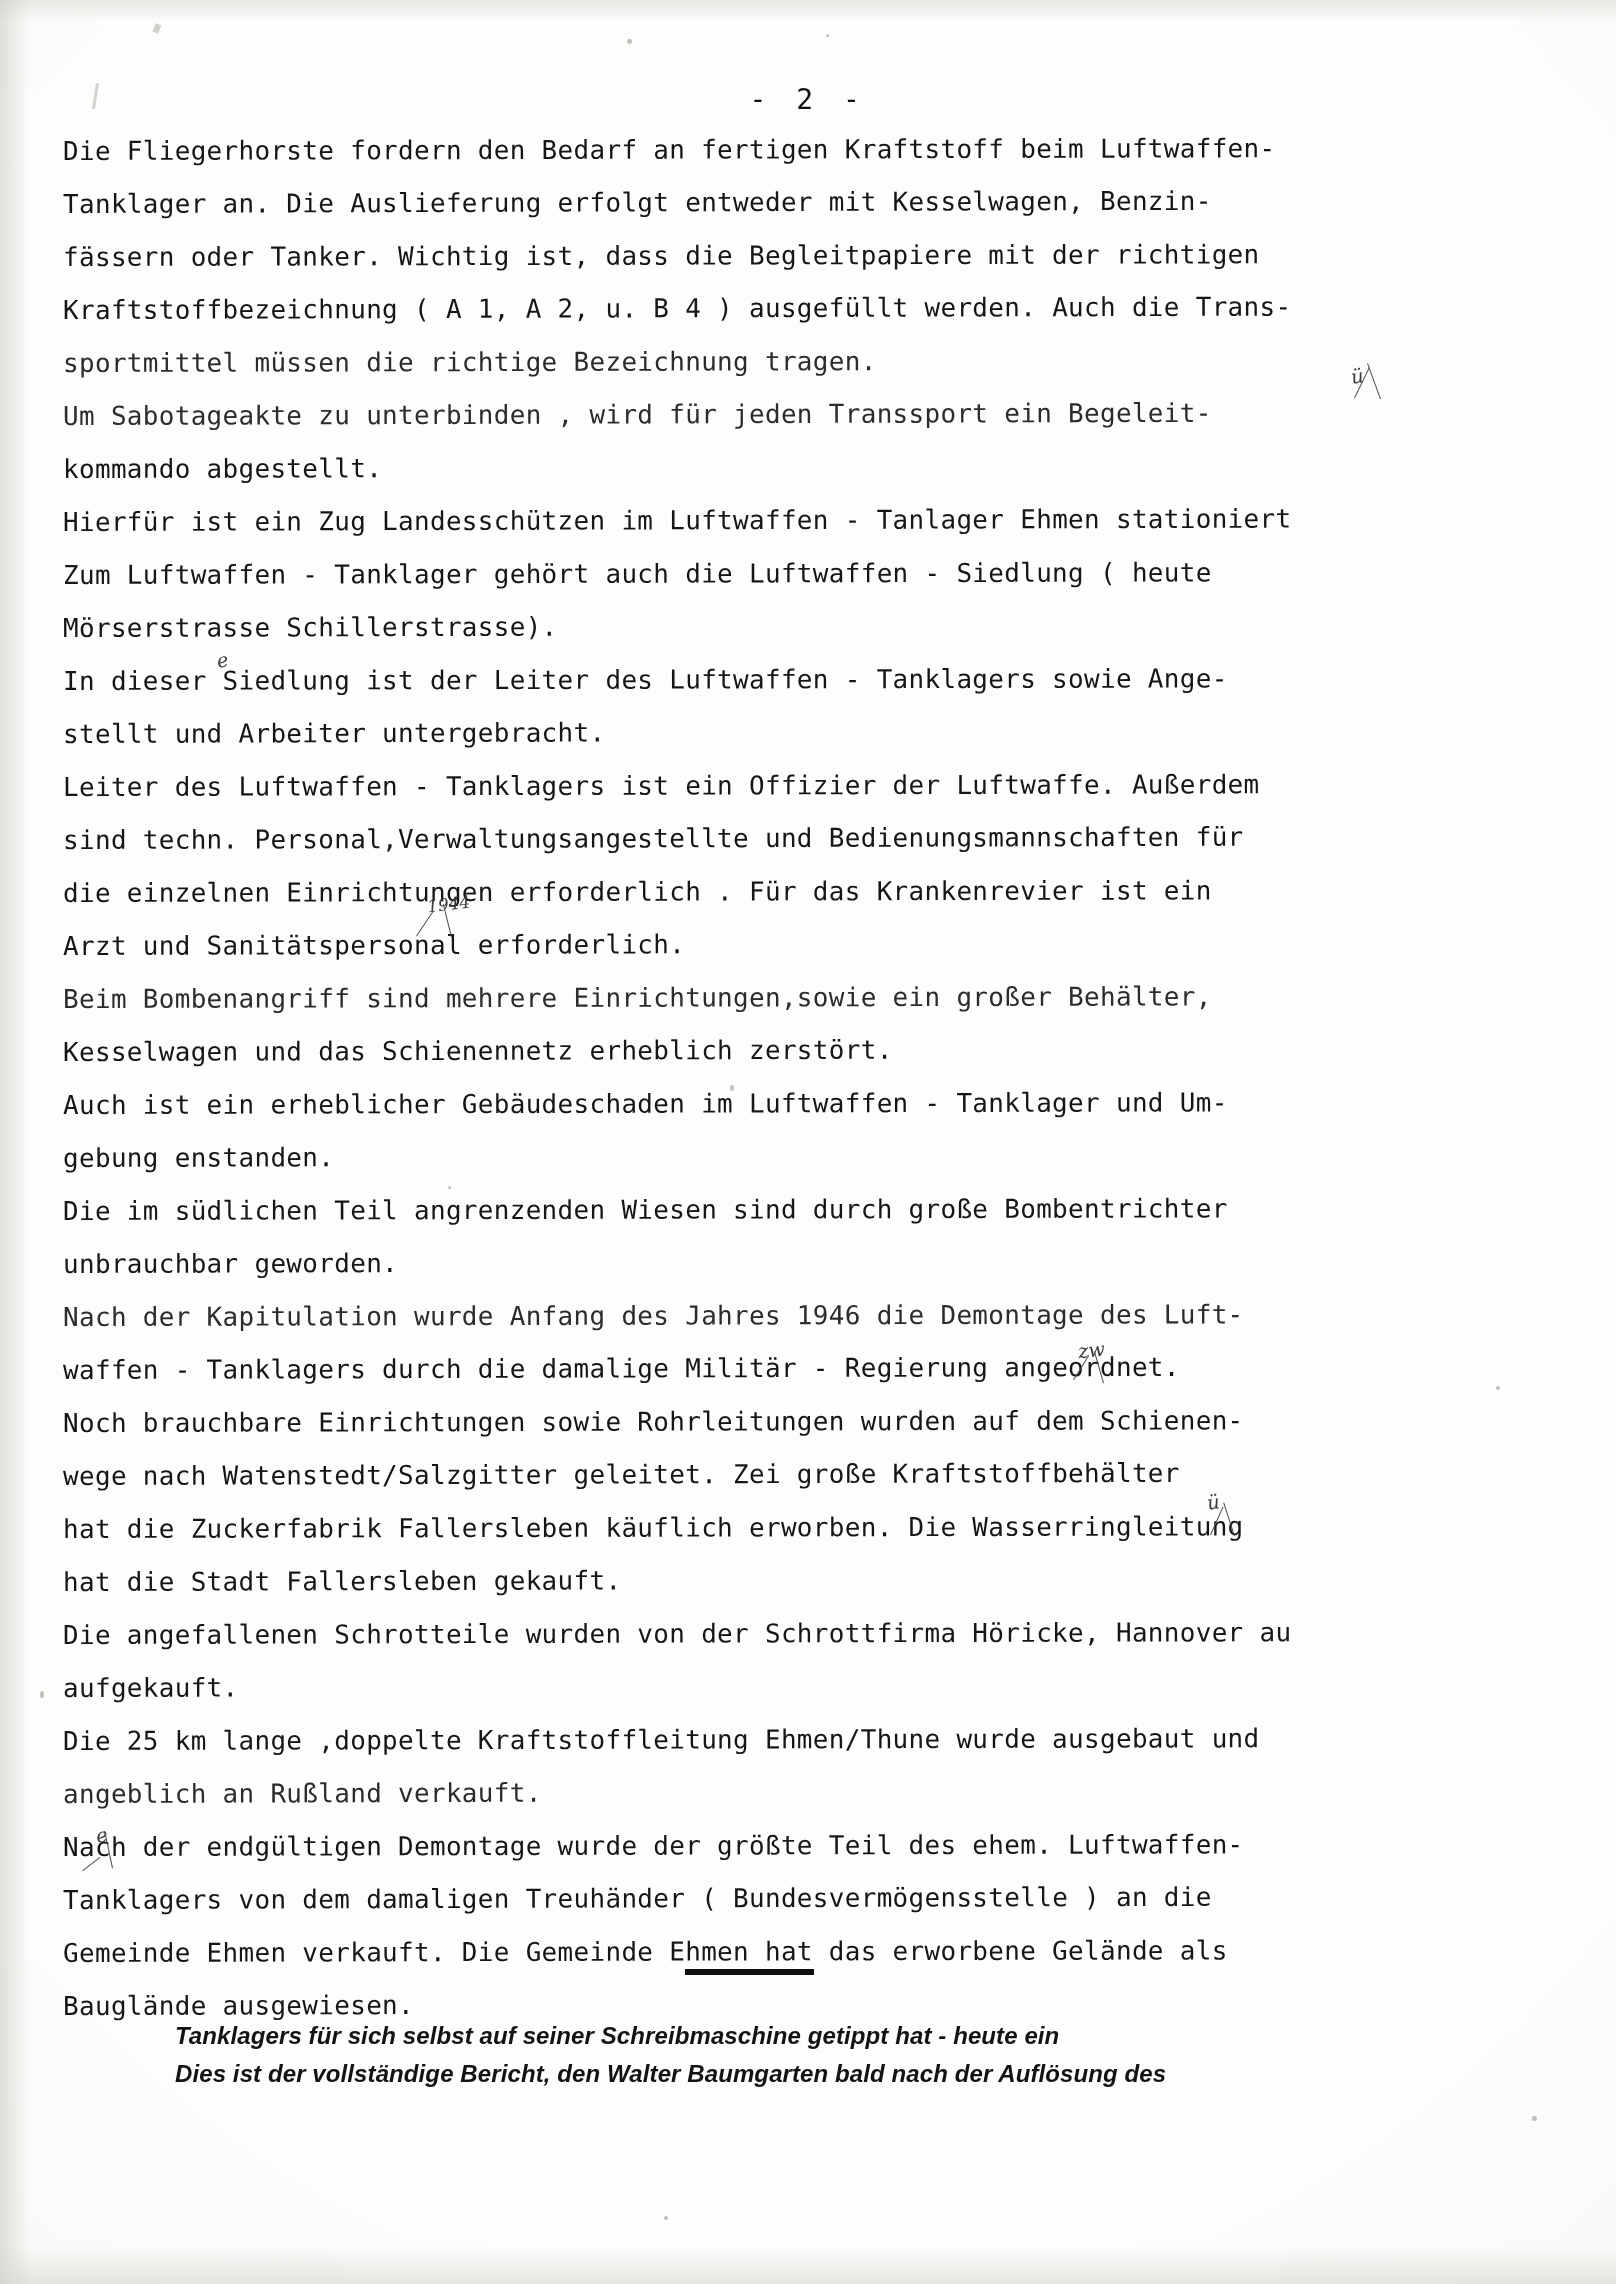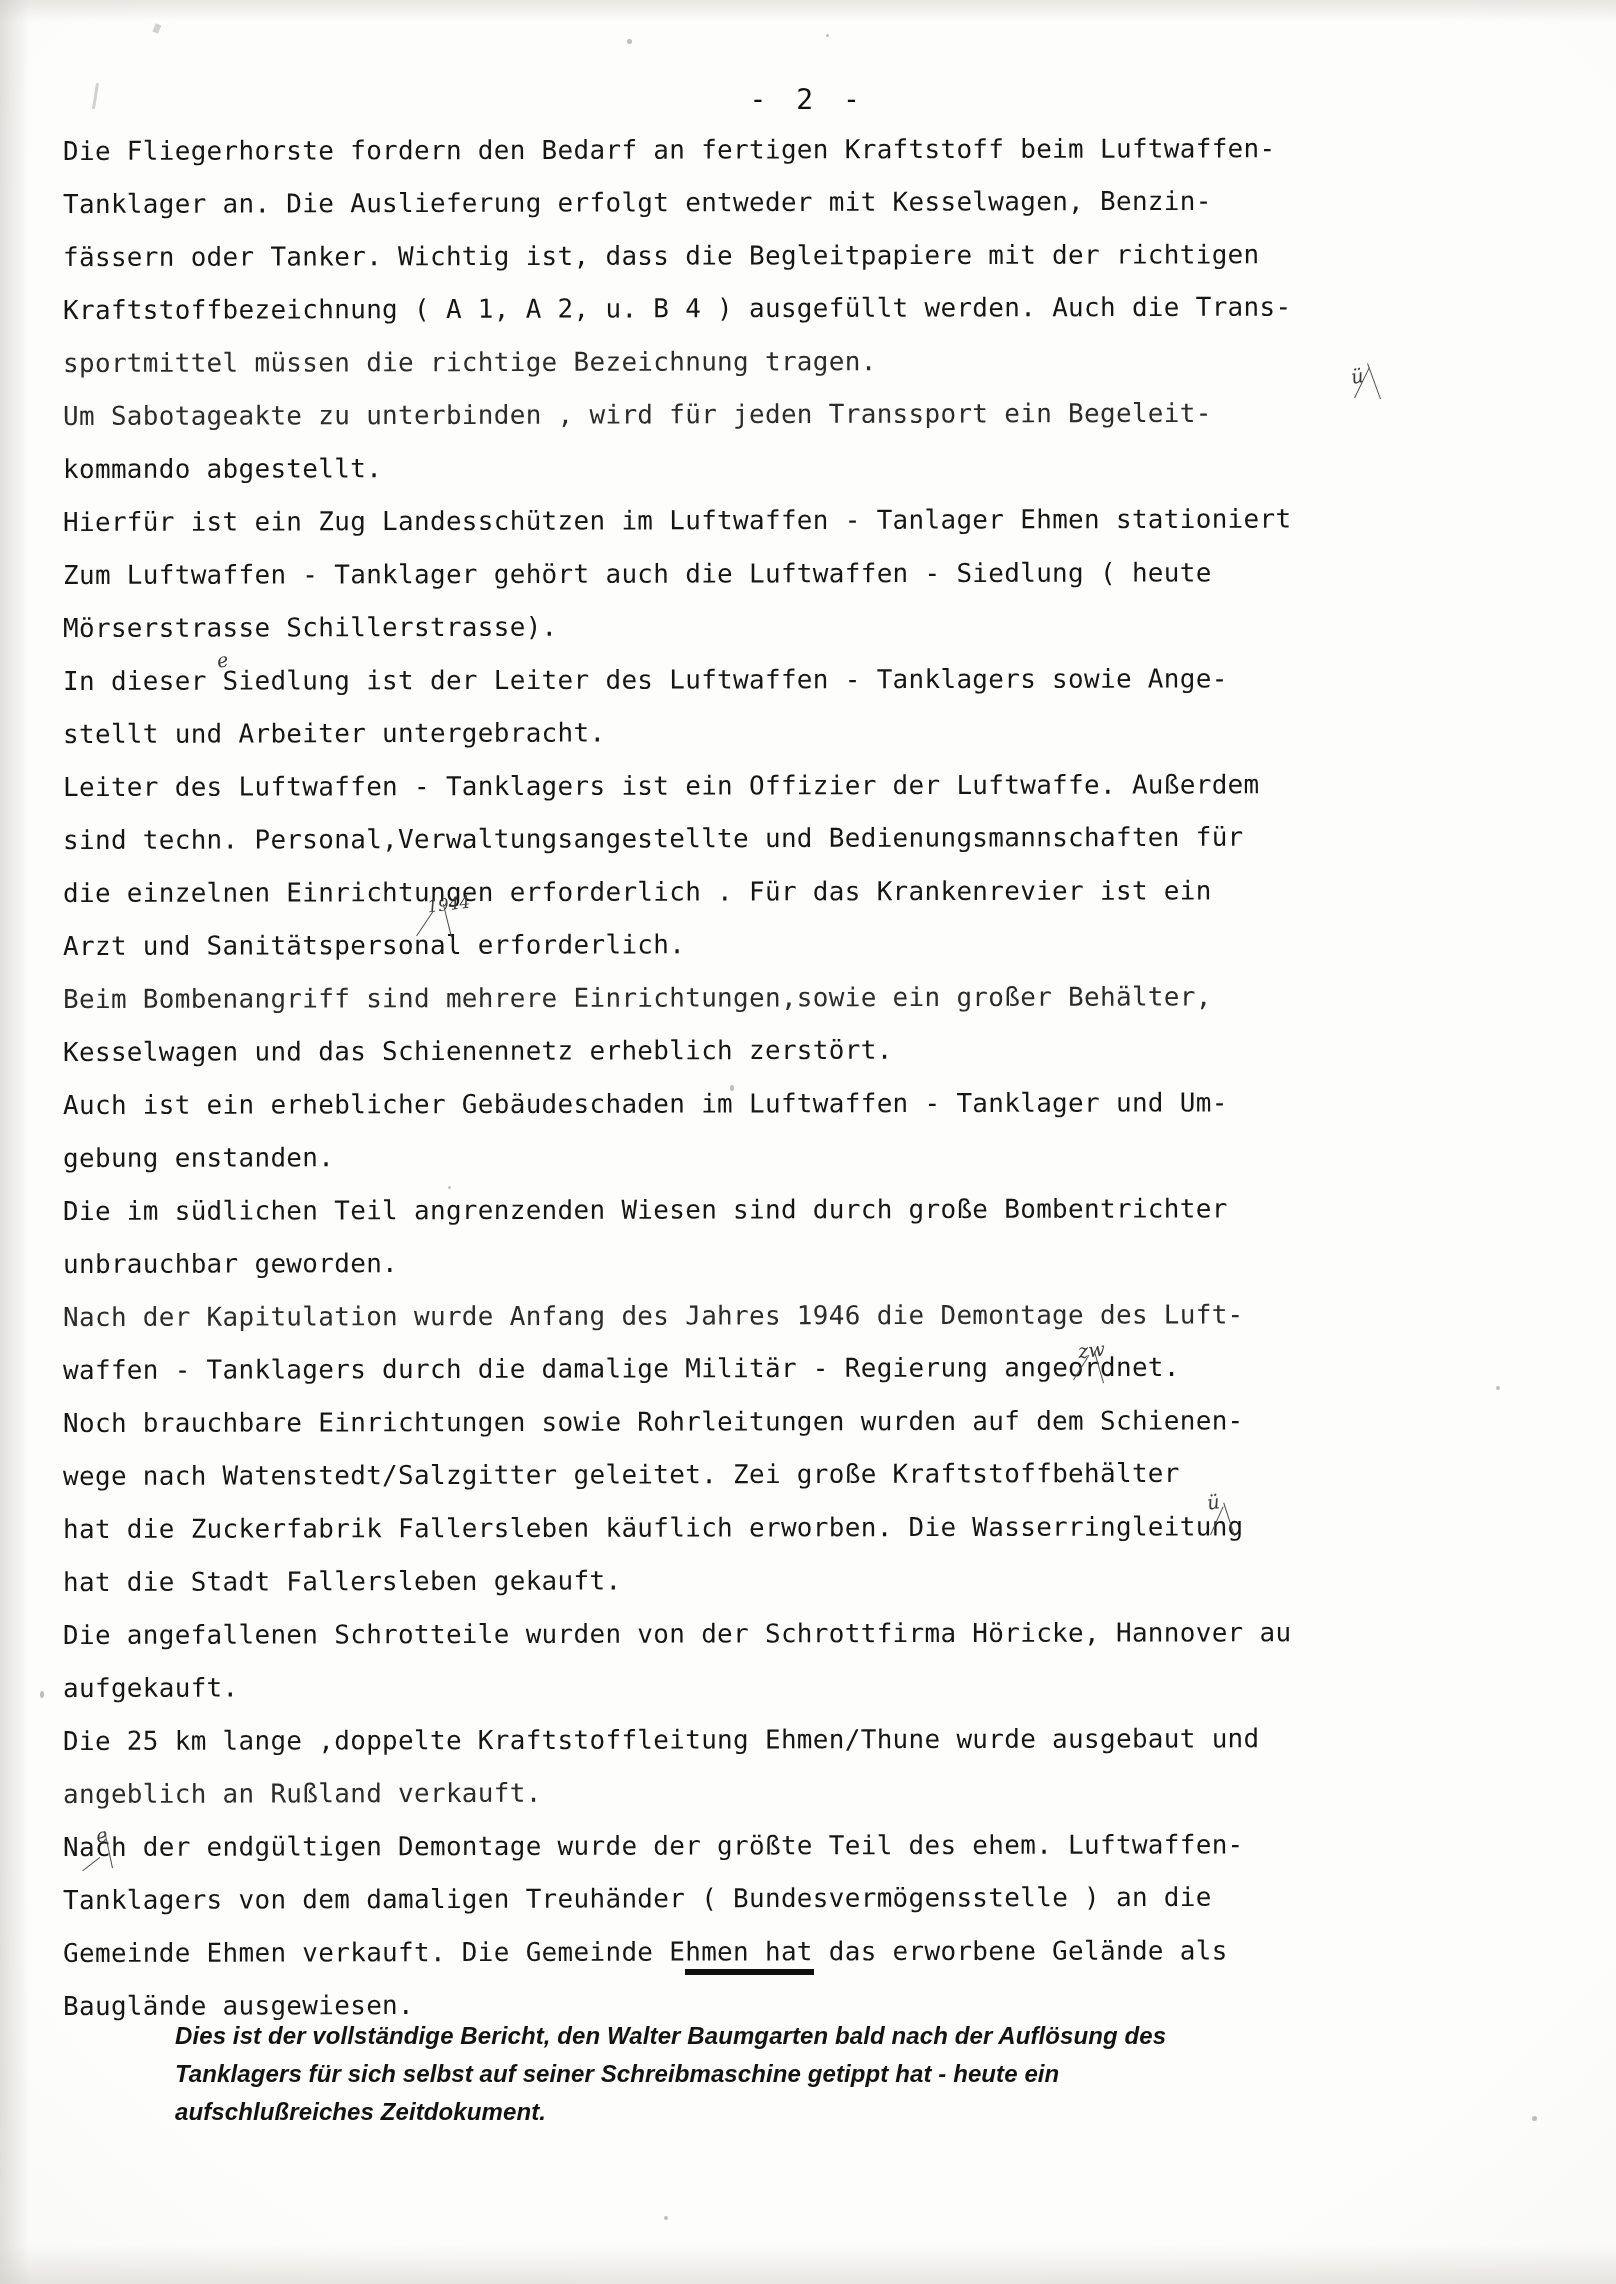--- a/index.html
+++ b/index.html
@@ -287,19 +287,18 @@
     <div class="tick" style="left:34px;top:1.3px;height:38px;transform:rotate(-12deg);"></div>
   </div>
 
   <div class="annot annot-stellt">
     <span class="annot-caret">e</span>
   </div>
 
   <div class="rule"></div>
 
   <div class="note">
+    <div class="note-line">Tanklagers für sich selbst auf seiner Schreibmaschine getippt hat - heute ein</div>
     <div class="note-line">Dies ist der vollständige Bericht, den Walter Baumgarten bald nach der Auflösung des</div>
-    <div class="note-line">Tanklagers für sich selbst auf seiner Schreibmaschine getippt hat - heute ein</div>
-    <div class="note-line">aufschlußreiches Zeitdokument.</div>
   </div>
 
 </div>
 
 
 </body></html>

